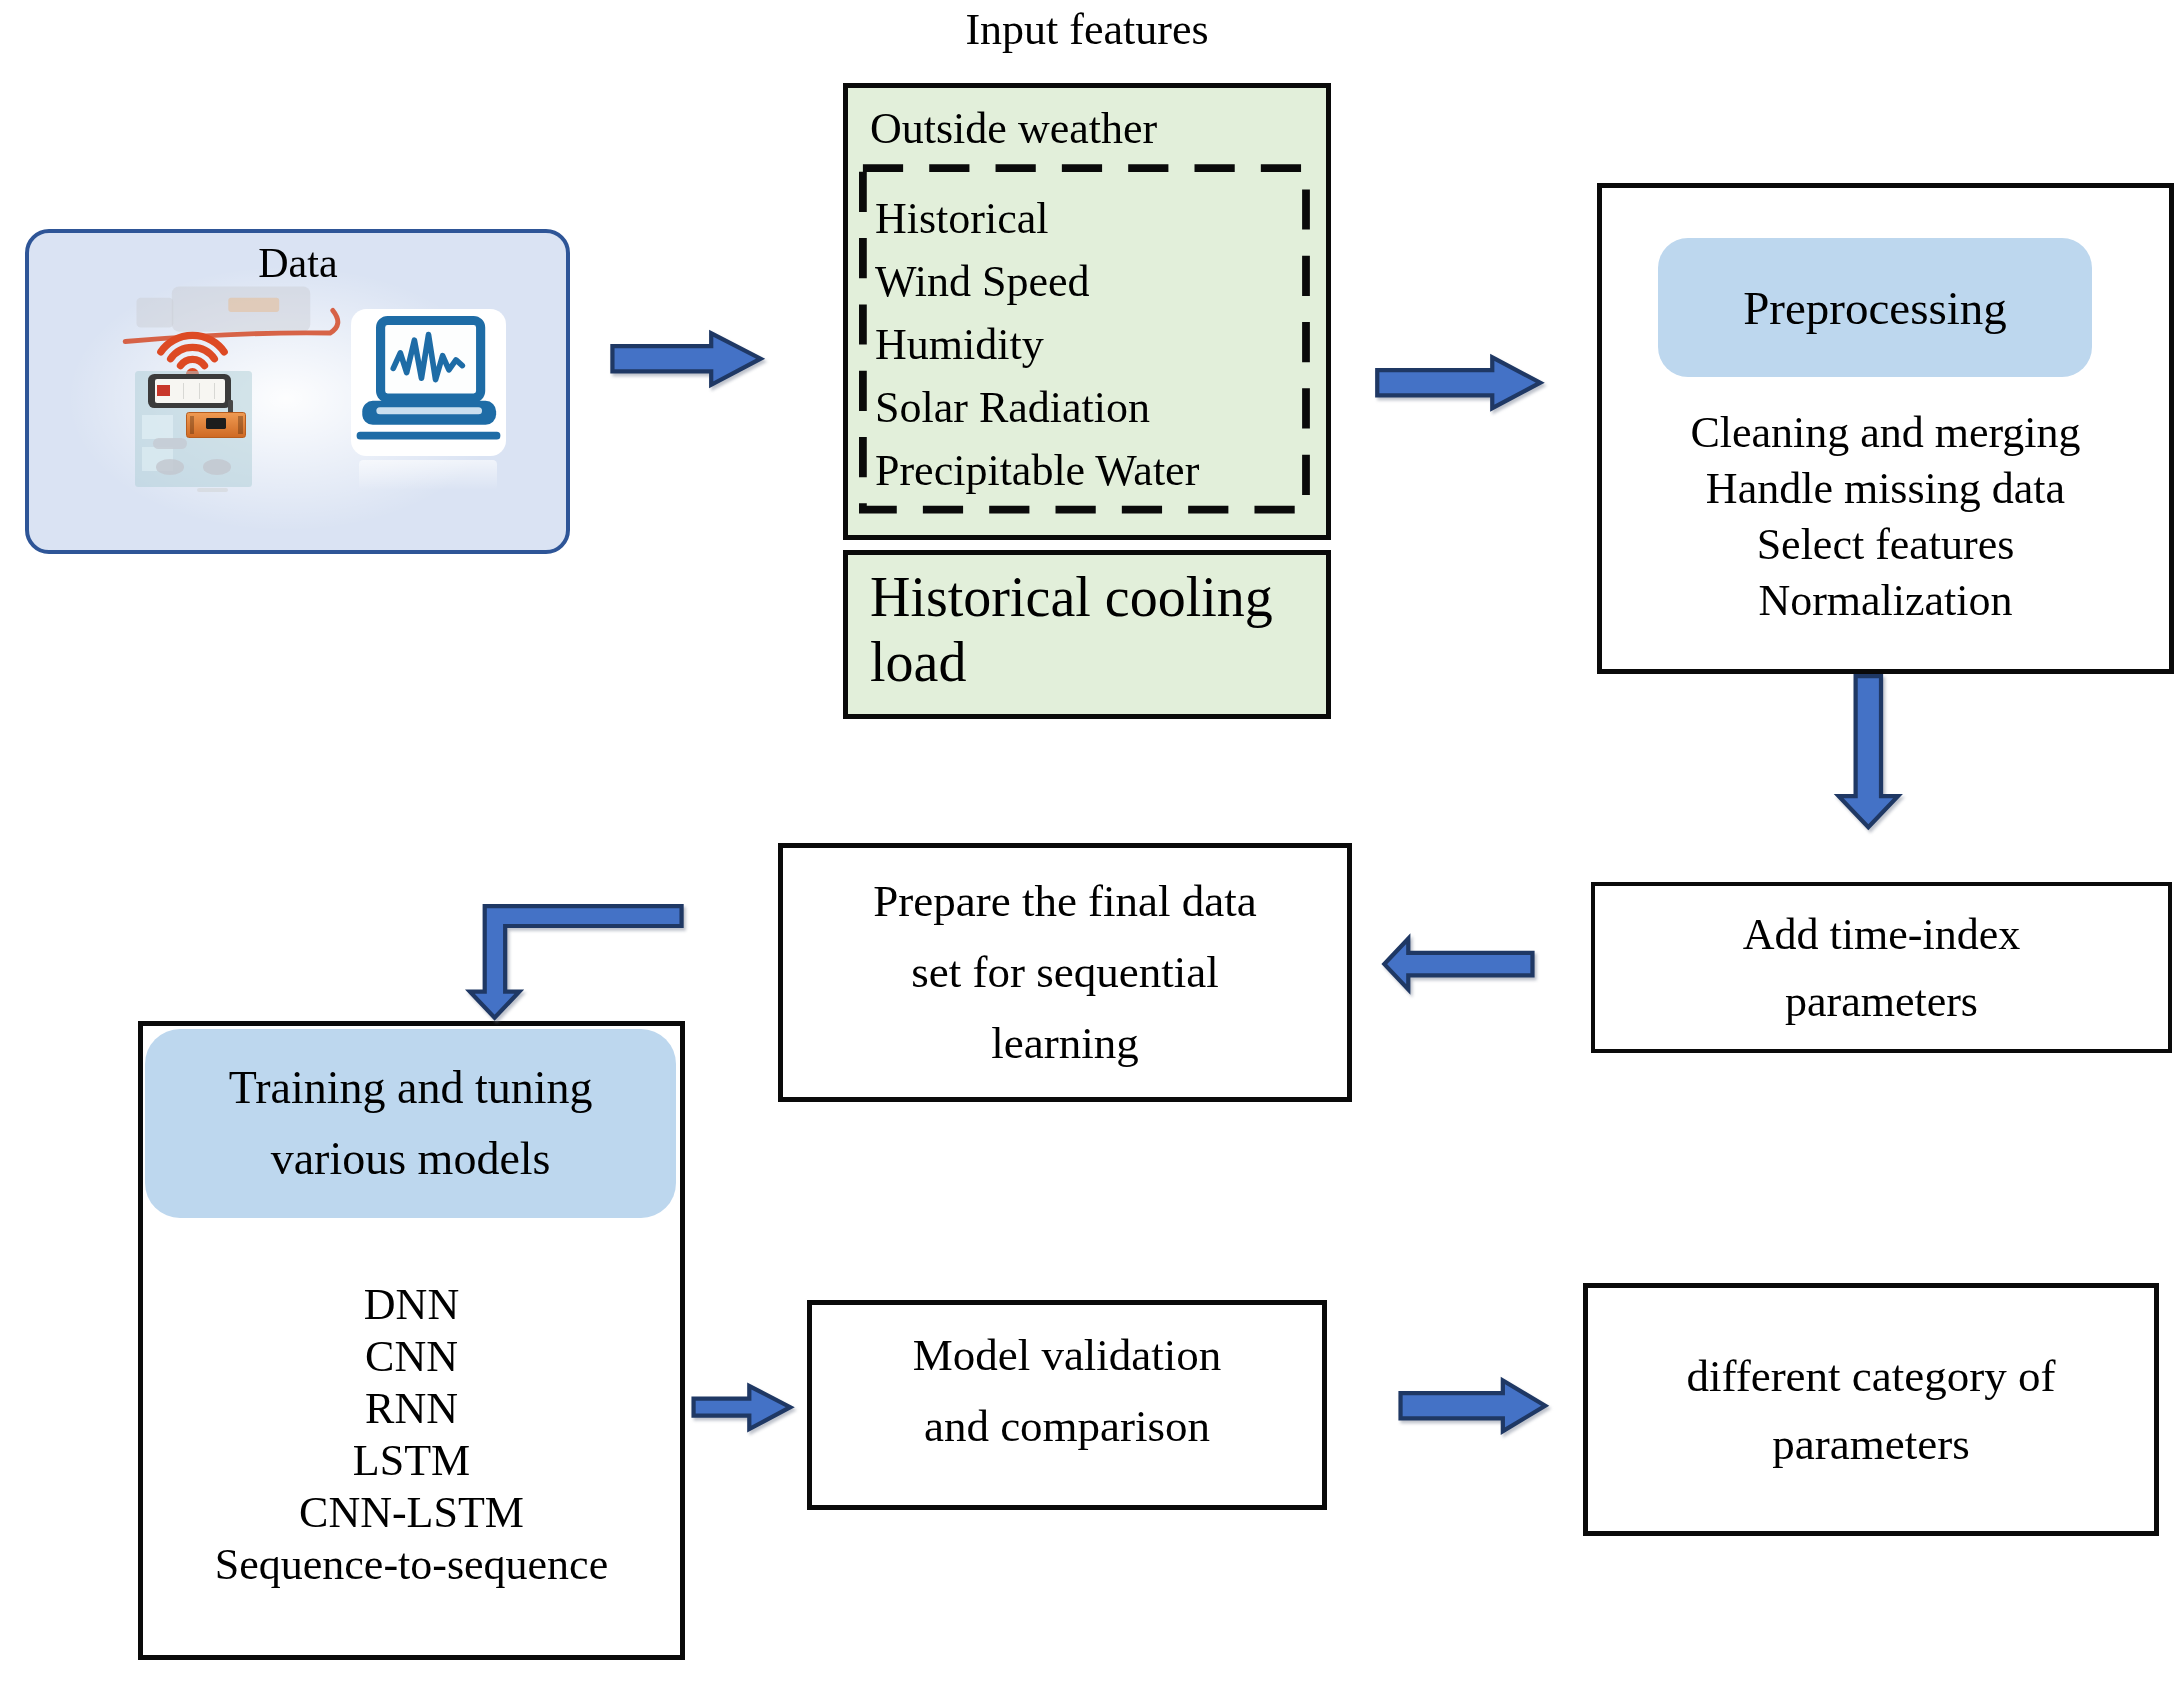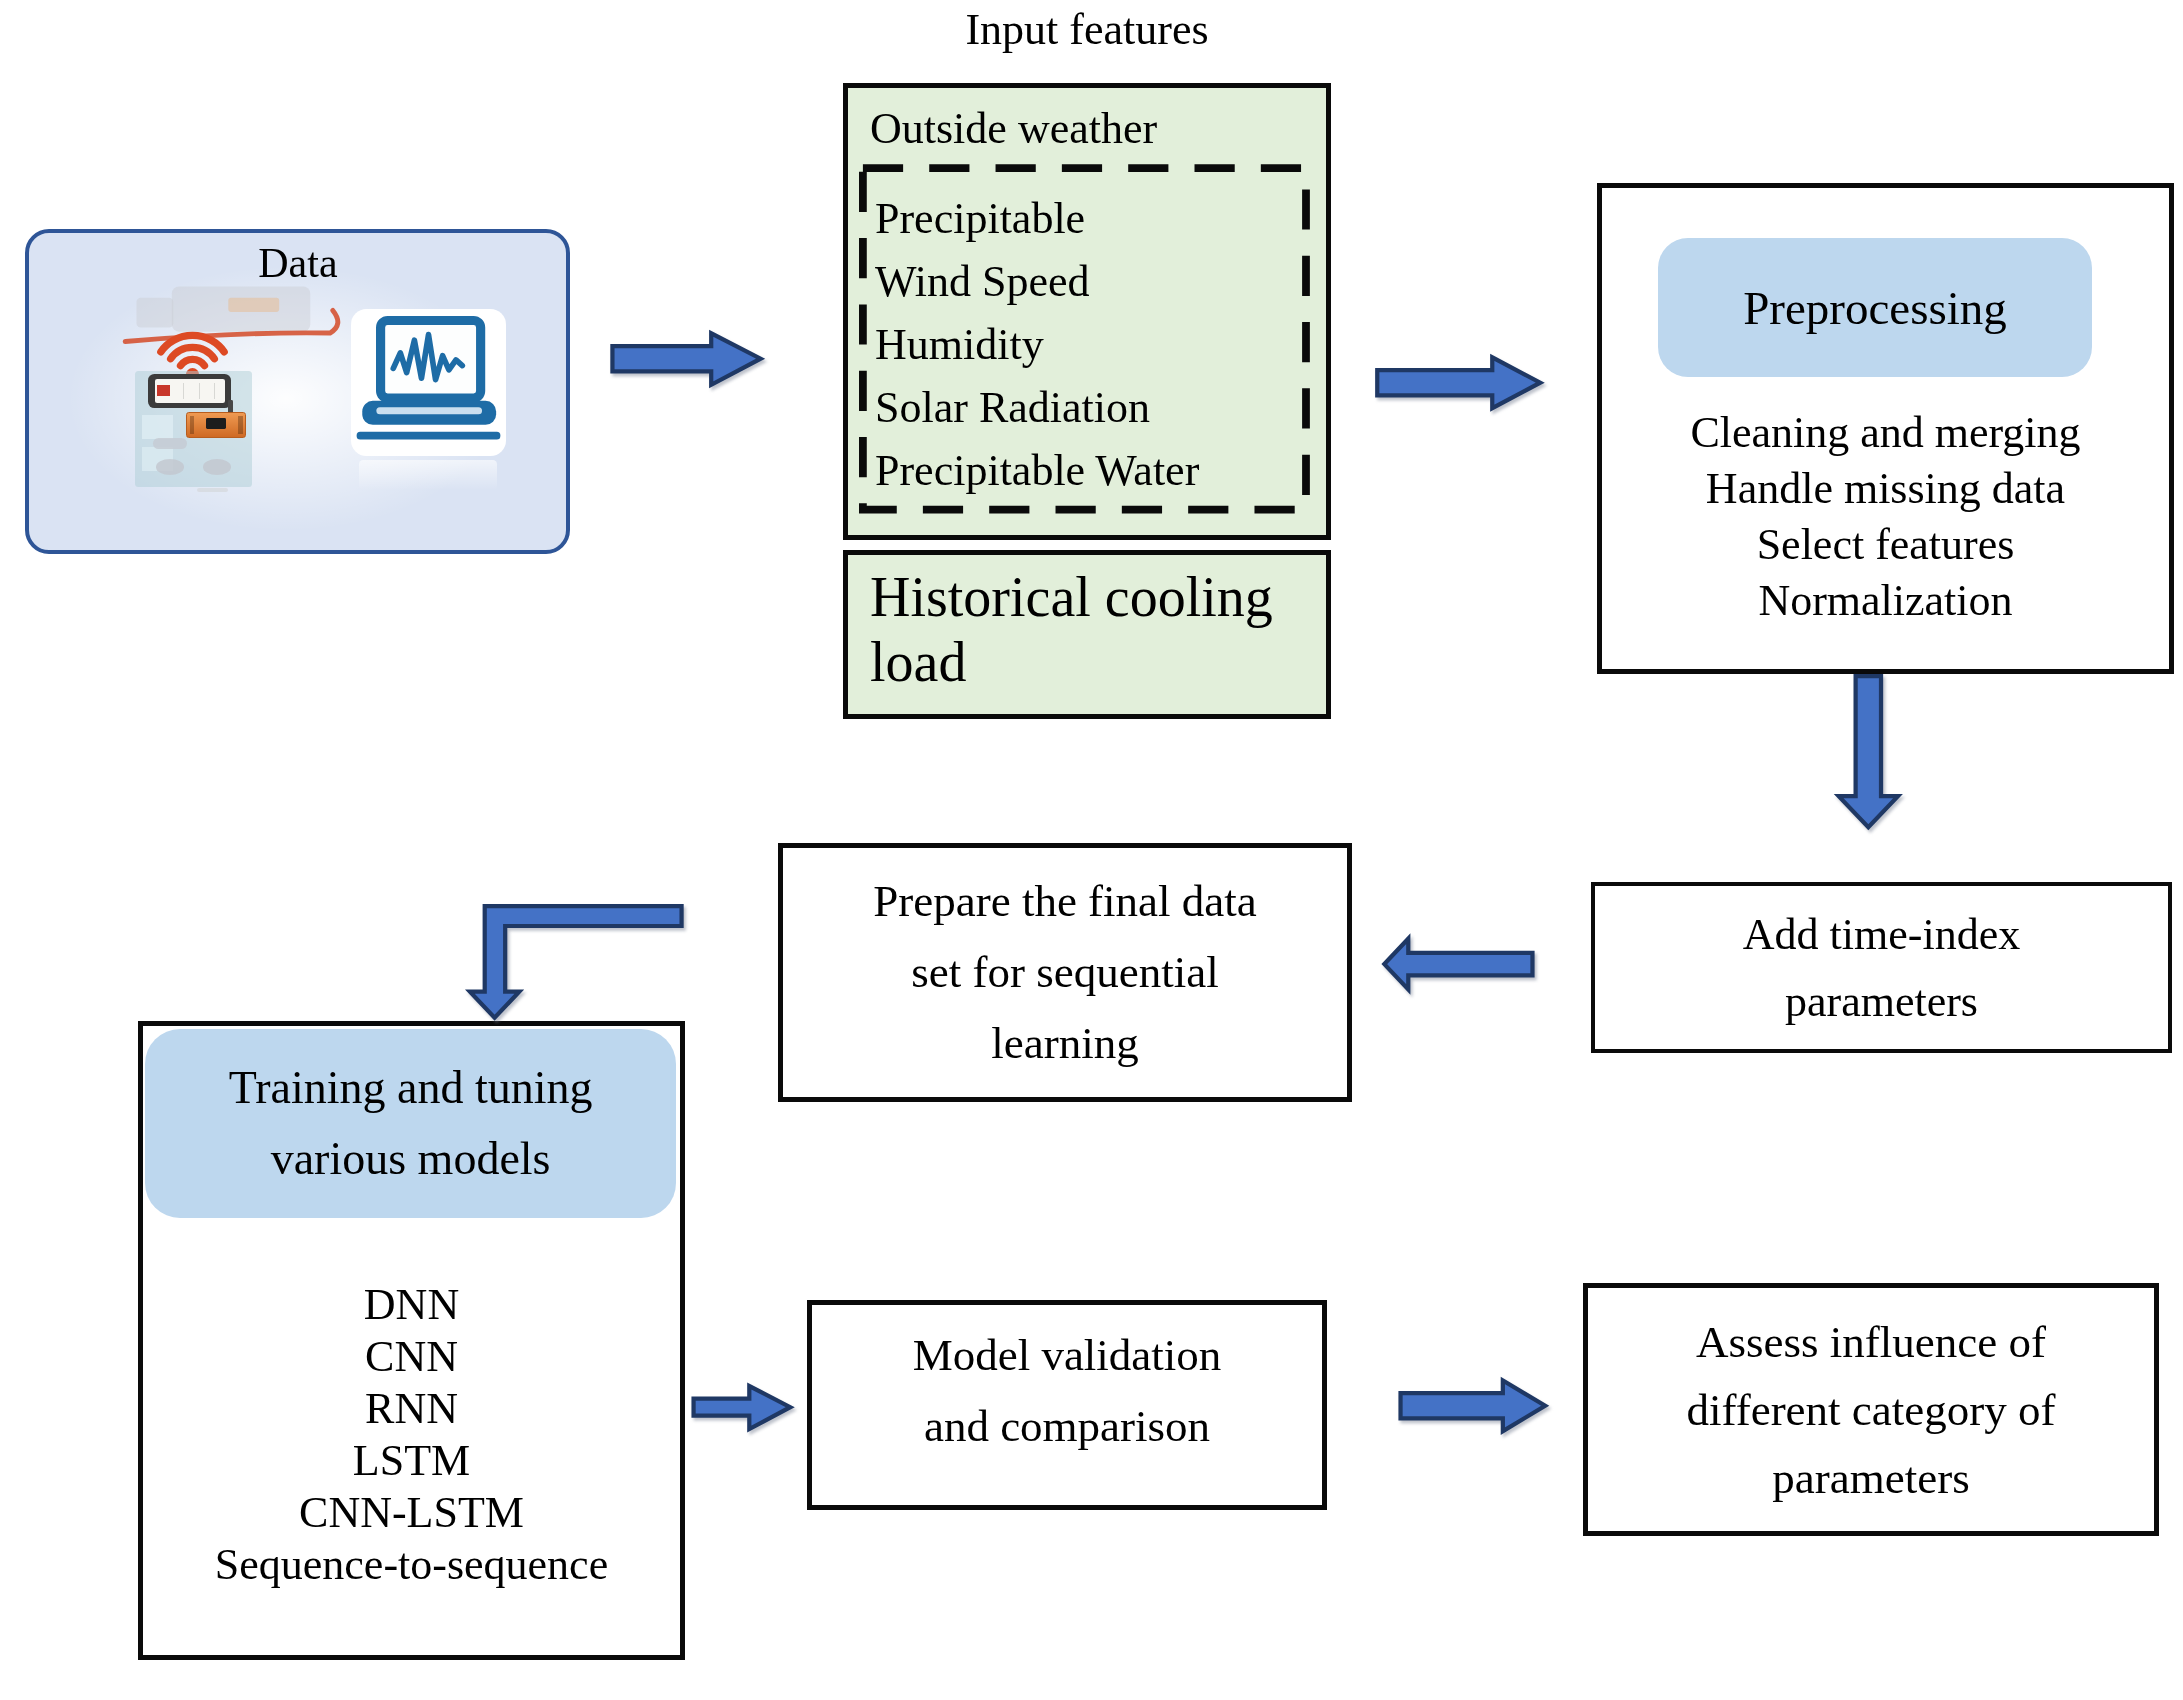--- a/index.html
+++ b/index.html
@@ -134,21 +134,21 @@
       </svg>
     </div>
     <div class="reflection"></div>
   </div>
 
   <div class="abs caption">Input features</div>
 
   <div class="box green-box g1">
     <div class="gb-header">Outside weather</div>
     <div class="gb-items">
-      <span class="line">Precipitable</span>
+      <span class="line">Historical</span>
       <span class="line">Wind Speed</span>
       <span class="line">Humidity</span>
       <span class="line">Solar Radiation</span>
       <span class="line">Precipitable Water</span>
     </div>
   </div>
 
   <div class="box green-box g2">
     <div class="gb2-lines">
       <span class="line">Historical cooling</span>
@@ -202,21 +202,20 @@
 
   <div class="box white-box validation-box">
     <div class="lines">
       <span class="line">Model validation</span>
       <span class="line">and comparison</span>
     </div>
   </div>
 
   <div class="box white-box assess-box">
     <div class="lines">
-      <span class="line">Assess influence of</span>
       <span class="line">different category of</span>
       <span class="line">parameters</span>
     </div>
   </div>
 
   <svg class="overlay" viewBox="0 0 3094 2410" width="2183" height="1701">
     <rect x="1223" y="238" width="628" height="484"></rect>
     <polygon points="868,490 1008,490 1008,472 1078,508 1008,545 1008,526 868,526"></polygon>
     <polygon points="1952,524 2115,524 2115,506 2183,542 2115,578 2115,560 1952,560"></polygon>
     <polygon points="2630,958 2666,958 2666,1128 2690,1128 2648,1172 2606,1128 2630,1128"></polygon>

